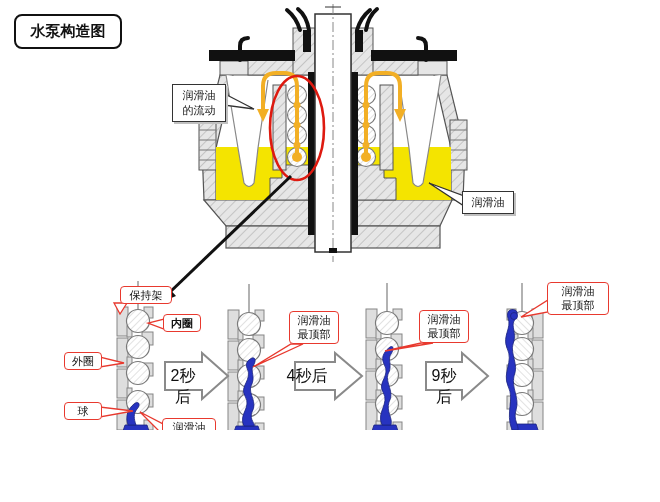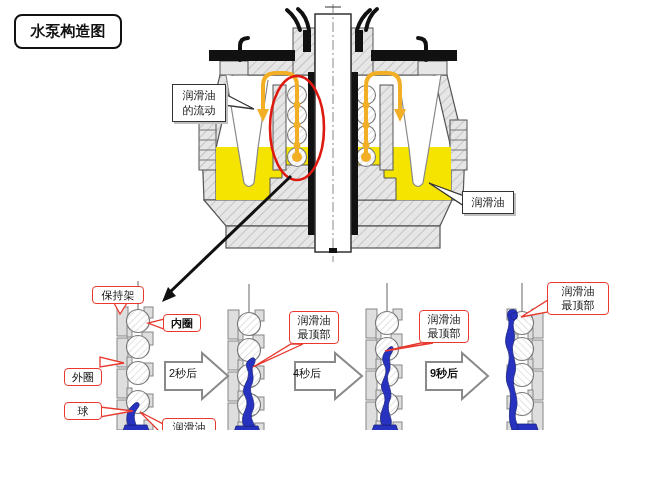--- a/index.html
+++ b/index.html
@@ -8,32 +8,32 @@
   #canvas svg{position:absolute;left:0;top:0;}
   .ov{position:absolute;}
   #title-box{left:14px;top:14px;width:96px;padding:6px 4px;border:2px solid #111;
              border-radius:8px;font-weight:bold;font-size:15px;text-align:center;background:#fff;}
   .callout-dark{background:#fff;border:1.5px solid #333;box-shadow:2px 2px 0 #c0c0c0;
                 font-size:11px;line-height:1.35;text-align:center;padding:3px 2px;}
   #flow-label{left:172px;top:84px;width:48px;}
   #oil-label{left:462px;top:191px;width:46px;}
   .rc{position:absolute;border:1.6px solid #e8392e;border-radius:4px;background:#fff;
       font-size:11px;line-height:1.3;text-align:center;padding:1px 2px;}
-  #cage-label{left:92px;top:286px;width:46px;}
+  #cage-label{left:120px;top:286px;width:46px;}
   #inner-ring-label{left:163px;top:314px;width:32px;font-weight:bold;}
-  #outer-ring-label{left:64px;top:368px;width:32px;}
+  #outer-ring-label{left:64px;top:352px;width:32px;}
   #ball-label{left:64px;top:402px;width:32px;}
   #oil-top-1{left:162px;top:418px;width:48px;}
   #oil-top-2{left:289px;top:311px;width:44px;}
   #oil-top-3{left:419px;top:310px;width:44px;}
   #oil-top-4{left:547px;top:282px;width:56px;}
-  .step{position:absolute;font-size:11px;text-align:center;}
+  .step{position:absolute;font-size:16px;text-align:center;}
   #step-1{left:164px;top:366px;width:38px;}
   #step-2{left:286px;top:366px;width:42px;}
-  #step-3{left:425px;top:366px;width:38px;font-weight:bold;}
+  #step-3{left:425px;top:366px;width:38px;}
   #seq-title{left:228px;top:448px;font-weight:bold;font-size:16px;
              border-bottom:2px solid #111;padding-bottom:1px;}
   #footnote{left:383px;top:476px;font-weight:bold;font-size:15px;}
 </style>
 </head>
 <body>
 
 <div id="canvas">
 
 <svg width="660" height="502" viewBox="0 0 660 502">

